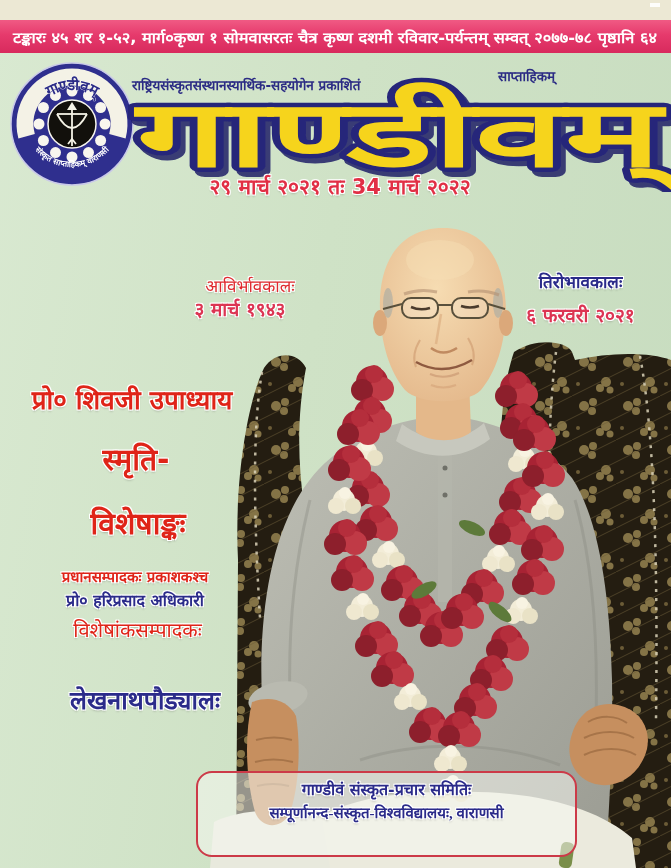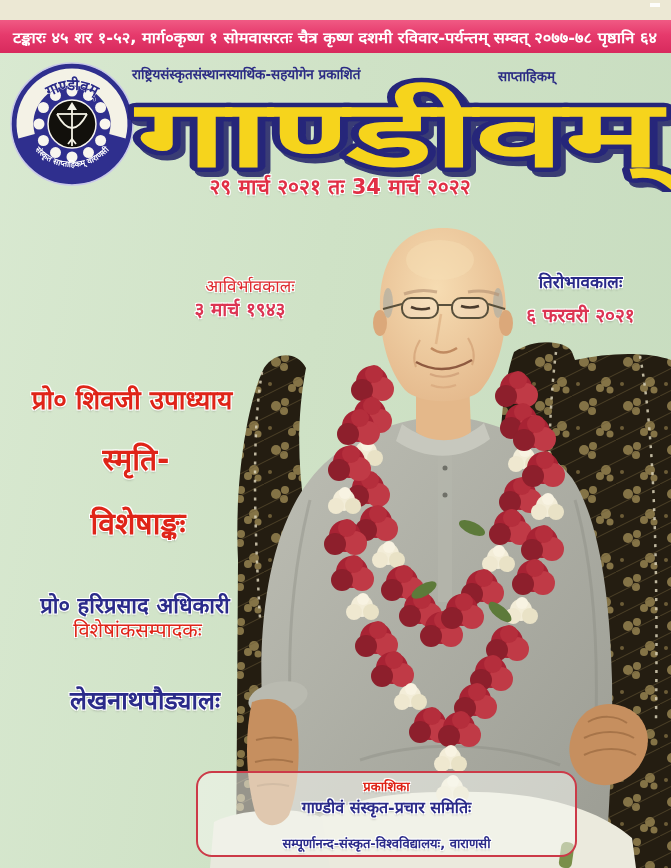--- a/index.html
+++ b/index.html
@@ -10,28 +10,28 @@
   }
   .abs{position:absolute;}
   .ctr{text-align:center;white-space:nowrap;}
   .ow{text-shadow:-1px -1px 0 #fff,1px -1px 0 #fff,-1px 1px 0 #fff,1px 1px 0 #fff,0 2px 2px rgba(60,60,60,.25);}
   .red{color:#df2418;}
   .pinkred{color:#dc3553;}
   .navy{color:#2b2b8a;}
   .topstrip{left:0;top:0;width:671px;height:20px;background:#ece8d4;}
   .banner{left:0;top:20px;width:671px;height:33px;
     background:linear-gradient(#f05a84,#e63a6c 45%,#d82a5d);}
-  .tagline{left:132px;top:65px;font-size:13.5px;font-weight:bold;color:#2b2b84;white-space:nowrap;}
+  .tagline{left:132px;top:76px;font-size:13.5px;font-weight:bold;color:#2b2b84;white-space:nowrap;}
   .weekly{left:452px;top:67px;font-size:13.5px;font-weight:bold;color:#2b2b84;white-space:nowrap;margin-left:46px;}
   .daterange{left:135px;top:172px;width:410px;font-size:21px;font-weight:bold;color:#e12f45;}
   .pubbox{left:196px;top:771px;width:381px;height:86px;border:2px solid #cc3a48;border-radius:16px;
     background:rgba(245,248,240,.55);box-sizing:border-box;padding-top:4px;}
   .publabel{font-size:13px;font-weight:bold;color:#df2418;}
   .pubname{font-size:16px;font-weight:bold;color:#2b2b8a;margin-top:1px;}
-  .pubaddr{font-size:13px;font-weight:bold;color:#2b2b8a;margin-top:16px;}
+  .pubaddr{font-size:15px;font-weight:bold;color:#2b2b8a;margin-top:2px;font-family:Liberation Serif, serif;}
   .pubbox div{text-align:center;white-space:nowrap;}
 </style>
 </head>
 <body>
 
 <div class="cover">
 
   <div class="abs topstrip"></div>
   <div class="abs" style="left:650px;top:3px;width:10px;height:4px;background:#fff;opacity:.9;"></div>
 
@@ -251,23 +251,23 @@
 
   <div class="abs ctr ow" style="left:150px;top:274px;width:200px;font-size:17px;font-weight:normal;color:#df2a2f;">आविर्भावकालः</div>
   <div class="abs ctr ow pinkred" style="left:140px;top:296px;width:200px;font-size:19px;font-weight:bold;">३ मार्च १९४३</div>
   <div class="abs ctr ow navy" style="left:483px;top:270px;width:195px;font-size:17px;font-weight:bold;">तिरोभावकालः</div>
   <div class="abs ctr ow pinkred" style="left:483px;top:302px;width:195px;font-size:19px;font-weight:bold;">६ फरवरी २०२१</div>
 
   <div class="abs ctr ow red" style="left:8px;top:381px;width:248px;font-size:26px;font-weight:bold;">प्रो० शिवजी उपाध्याय</div>
   <div class="abs ctr ow red" style="left:16px;top:438px;width:240px;font-size:30px;font-weight:bold;">स्मृति-</div>
   <div class="abs ctr ow red" style="left:8px;top:502px;width:260px;font-size:30px;font-weight:bold;">विशेषाङ्कः</div>
 
-  <div class="abs ctr ow navy" style="left:5px;top:589px;width:260px;font-size:22px;font-weight:bold;">प्रो० हरिप्रसाद अधिकारी</div>
+  <div class="abs ctr ow red" style="left:10px;top:566px;width:250px;font-size:15px;font-weight:bold;">प्रधानसम्पादकः प्रकाशकश्च</div>
+  <div class="abs ctr ow navy" style="left:5px;top:589px;width:260px;font-size:16px;font-weight:bold;">प्रो० हरिप्रसाद अधिकारी</div>
   <div class="abs ctr ow red" style="left:10px;top:616px;width:255px;font-size:20px;font-weight:normal;">विशेषांकसम्पादकः</div>
   <div class="abs ctr ow navy" style="left:10px;top:682px;width:270px;font-size:25px;font-weight:bold;">लेखनाथपौड्यालः</div>
 
   <div class="abs pubbox">
-    <div class="publabel ow">प्रकाशिका</div>
     <div class="pubname ow">गाण्डीवं संस्कृत-प्रचार समितिः</div>
     <div class="pubaddr ow">सम्पूर्णानन्द-संस्कृत-विश्वविद्यालयः, वाराणसी</div>
   </div>
 
 </div>
 
 </body></html>

